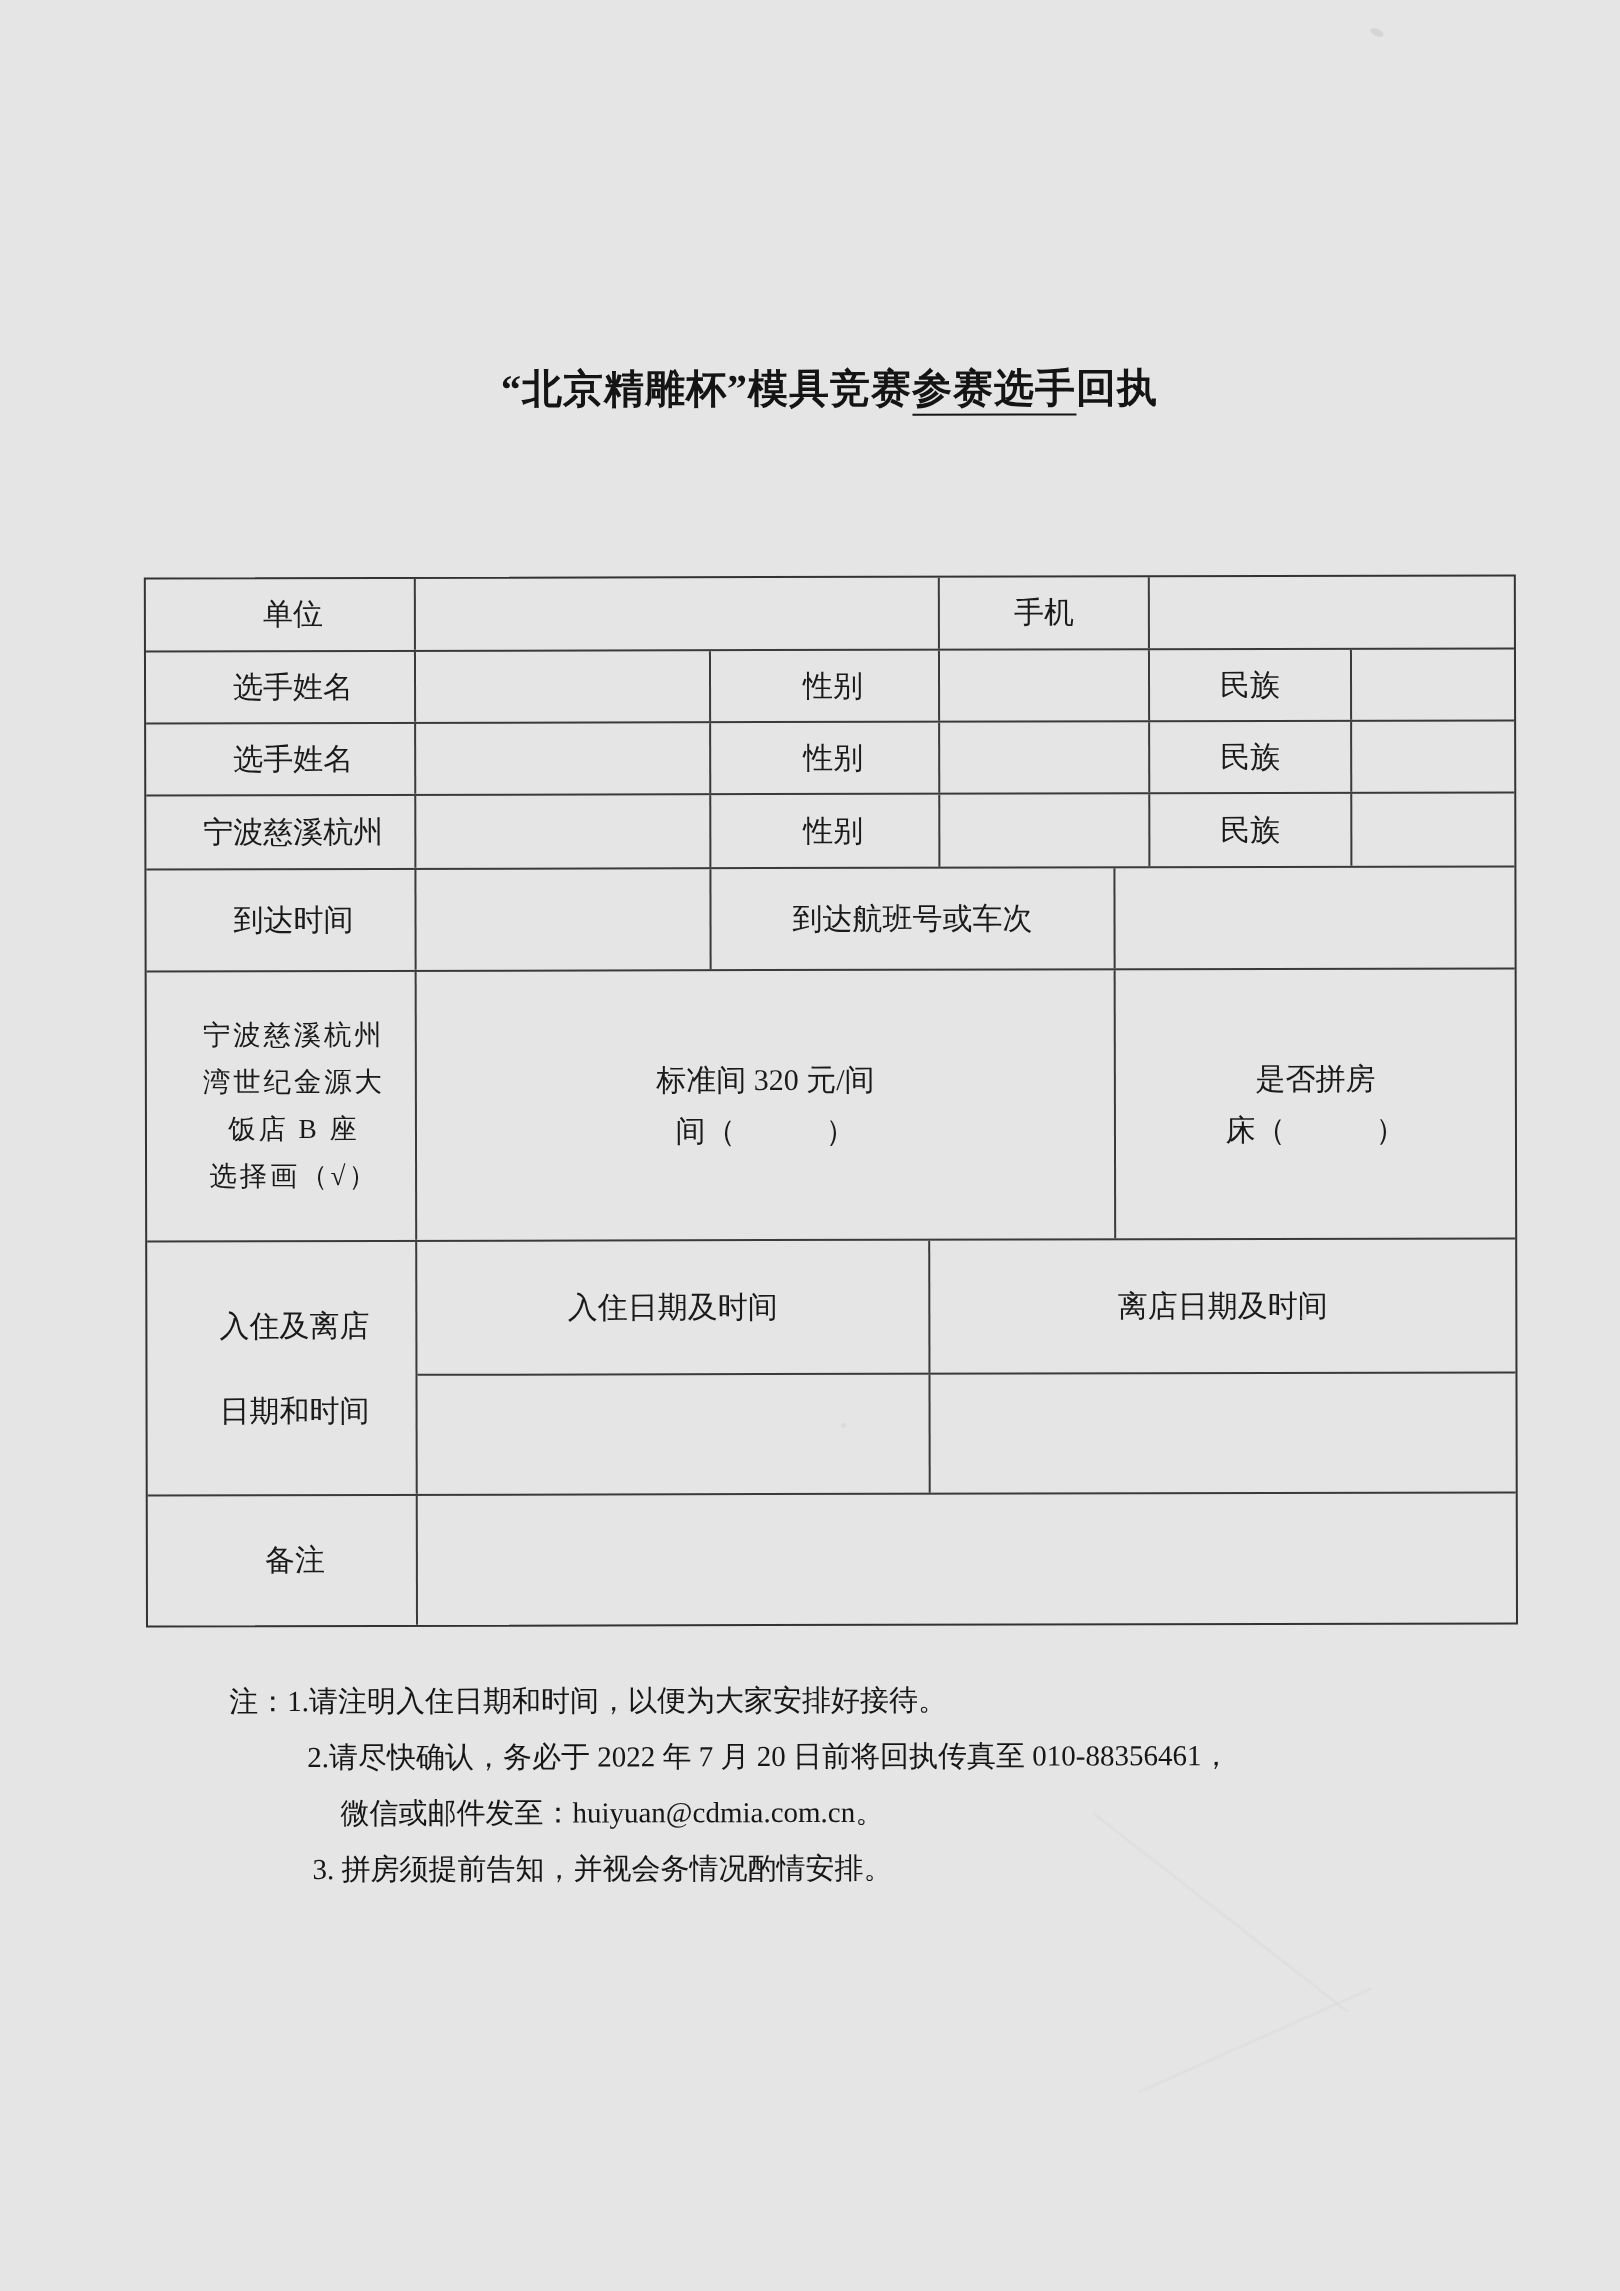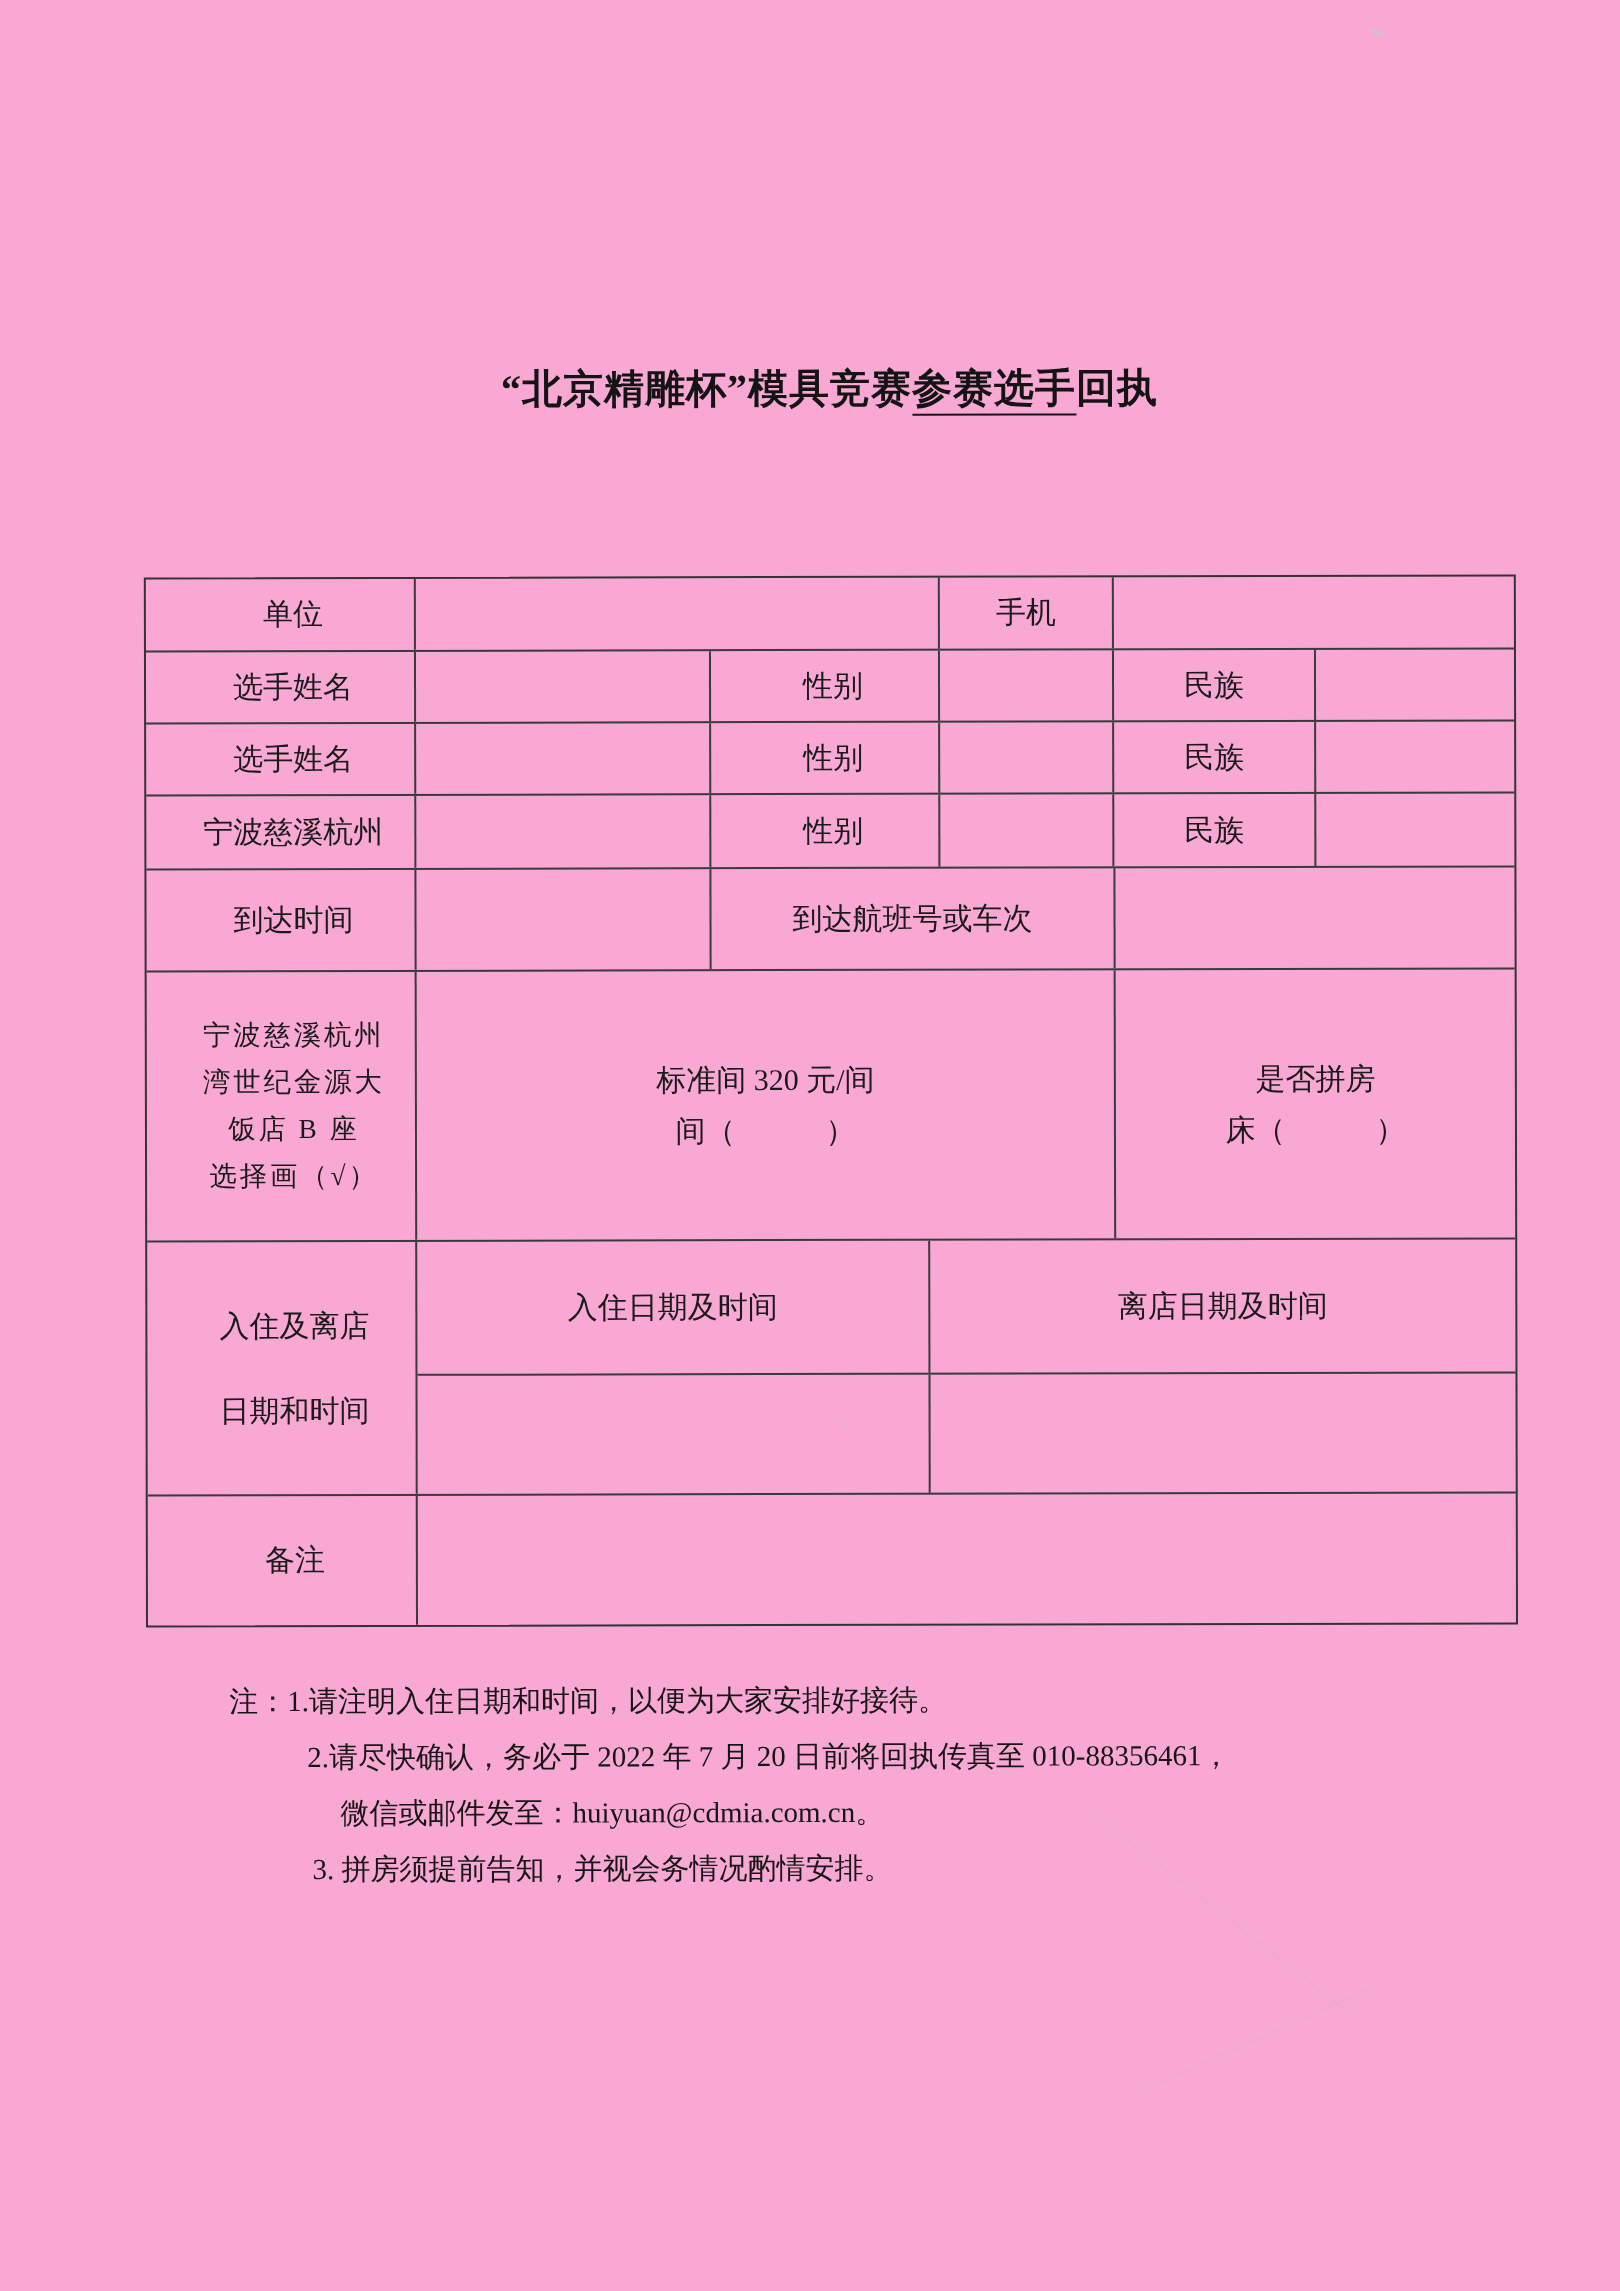--- a/index.html
+++ b/index.html
@@ -1,20 +1,20 @@
 <!DOCTYPE html>
 <html><head>
 <meta charset="utf-8">
 <style>
   html, body { margin: 0; padding: 0; background: #ffffff; }
   .page {
     position: relative;
     width: 1620px;
     height: 2292px;
-    background: #f9a8d4;
+    background: #e5e5e5;
     font-family: "Liberation Serif", "DejaVu Serif", serif;
     color: #1a1a1a;
     overflow: hidden;
   }
   .sheet { position: absolute; inset: 0; transform: rotate(-0.12deg); }
 
   
   .title {
     position: absolute;
     top: 361px; left: 145px; width: 1372px;
@@ -48,21 +48,21 @@
     font-size: 30px;
     line-height: 1.35;
     overflow: hidden;
   }
   .cell.lastc { border-right: none; flex: 1; }
 
   
   .w1   { width: 244px; margin-left: 26px; }
   .w2   { width: 295px; }
   .w3   { width: 229px; padding-left: 17px; }
-  .w4   { width: 174px; }
+  .w4   { width: 210px; }
   .w5   { width: 202px; }
   .w23  { width: 524px; }
   .w34  { width: 404px; }
   .w234 { width: 699px; }
   .wIn  { width: 513px; }
 
   
   .r1 { height: 73px; }
   .r2 { height: 72px; }
   .r3 { height: 72px; }

